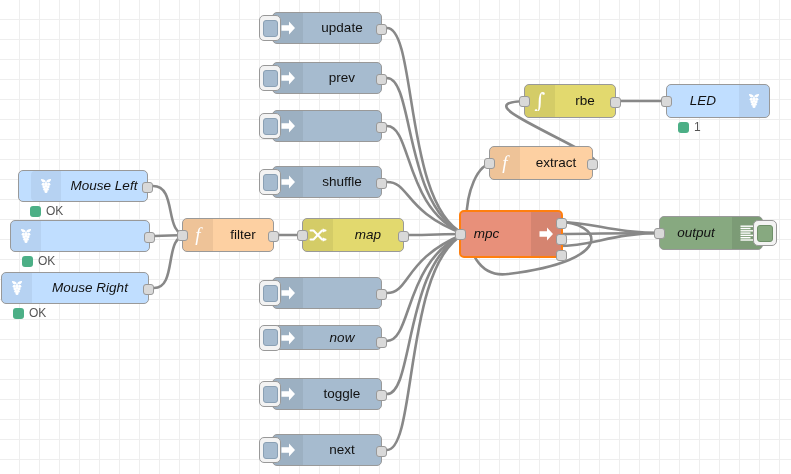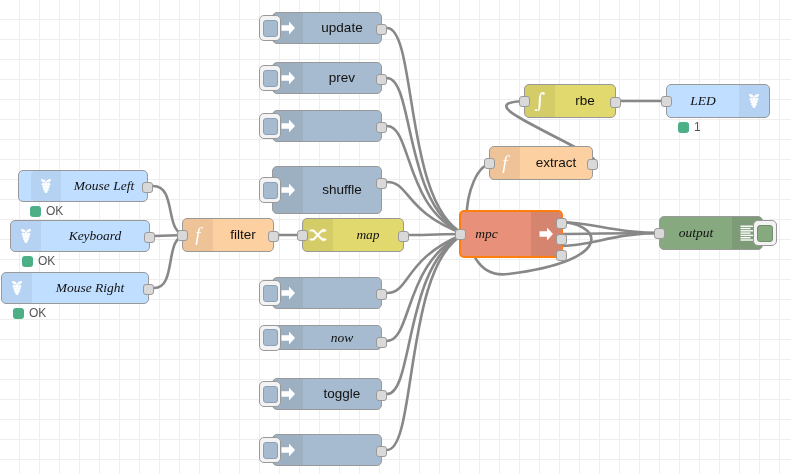--- a/index.html
+++ b/index.html
@@ -29,21 +29,21 @@
     display:flex;align-items:stretch;
     overflow:visible;
     font-size:13.5px;
     color:#111111;
   }
   .node .body{
     flex:1;display:flex;align-items:center;justify-content:center;
     padding:0 8px;white-space:nowrap;
   }
   .node .lbl{line-height:1;}
-  .ital{font-style:italic;font-family:Liberation Serif, serif;}
+  .ital{font-style:italic;}
 
   
   .icell{
     width:30px;flex:0 0 30px;
     display:flex;align-items:center;justify-content:center;
     border-radius:4px 0 0 4px;
   }
   .icell.right{border-radius:0 4px 4px 0;}
   .icell svg{display:block;}
 
@@ -173,23 +173,20 @@
             <circle cx="10" cy="7.6" r="1.55" fill="#ffffff"></circle>
             <circle cx="12.8" cy="8.2" r="1.55" fill="#ffffff"></circle>
             <circle cx="8" cy="10.8" r="1.55" fill="#ffffff"></circle>
             <circle cx="12" cy="10.8" r="1.55" fill="#ffffff"></circle>
             <circle cx="10" cy="10.2" r="1.55" fill="#ffffff"></circle>
             <circle cx="8.8" cy="13.2" r="1.55" fill="#ffffff"></circle>
             <circle cx="11.2" cy="13.2" r="1.55" fill="#ffffff"></circle>
             <circle cx="10" cy="15.4" r="1.55" fill="#ffffff"></circle>
           </svg>
         </div>
-        <div class="body">
-          <span class="lbl ital">Keyboard</span>
-        </div>
         <div class="port out" style="top: 10.5px;"></div>
       </div>
       <div class="status" style="left: 22px; top: 255px;">
         <span class="dot" style="background: rgb(76, 175, 134);"></span>
         <span class="stxt">OK</span>
       </div>
       <div class="node n-rpi" style="left: 1px; top: 272px; width: 148px; height: 32px;">
         <div class="icell">
           <svg width="20" height="20" viewBox="0 0 20 20">
             <path d="M10 5.4 C8.4 3.2 6.2 2.6 5.0 3.0 C4.8 4.4 5.8 6.0 7.6 6.6 Z" fill="#ffffff"></path>
@@ -273,21 +270,21 @@
         <div class="icell">
           <svg width="20" height="20" viewBox="0 0 20 20">
             <path d="M3.5 7.2 H11 V3.6 L17 10 L11 16.4 V12.8 H3.5 Z" fill="#ffffff"></path>
           </svg>
         </div>
         <div class="port out" style="top: 10.5px;"></div>
         <div class="injbtn">
           <i></i>
         </div>
       </div>
-      <div class="node n-inject" style="left: 272px; top: 166px; width: 110px; height: 48px;">
+      <div class="node n-inject" style="left: 272px; top: 166px; width: 110px; height: 32px;">
         <div class="icell">
           <svg width="20" height="20" viewBox="0 0 20 20">
             <path d="M3.5 7.2 H11 V3.6 L17 10 L11 16.4 V12.8 H3.5 Z" fill="#ffffff"></path>
           </svg>
         </div>
         <div class="body">
           <span class="lbl">shuffle</span>
         </div>
         <div class="port out" style="top: 10.5px;"></div>
         <div class="injbtn">
@@ -331,20 +328,23 @@
         <div class="port out" style="top: 10.5px;"></div>
         <div class="injbtn">
           <i></i>
         </div>
       </div>
       <div class="node n-inject" style="left: 272px; top: 434px; width: 110px; height: 32px;">
         <div class="icell">
           <svg width="20" height="20" viewBox="0 0 20 20">
             <path d="M3.5 7.2 H11 V3.6 L17 10 L11 16.4 V12.8 H3.5 Z" fill="#ffffff"></path>
           </svg>
+        </div>
+        <div class="body">
+          <span class="lbl">next</span>
         </div>
         <div class="port out" style="top: 10.5px;"></div>
         <div class="injbtn">
           <i></i>
         </div>
       </div>
       <div class="node n-mpc selected" style="left: 459px; top: 210px; width: 104px; height: 48px;">
         <div class="body">
           <span class="lbl ital">mpc</span>
         </div>

